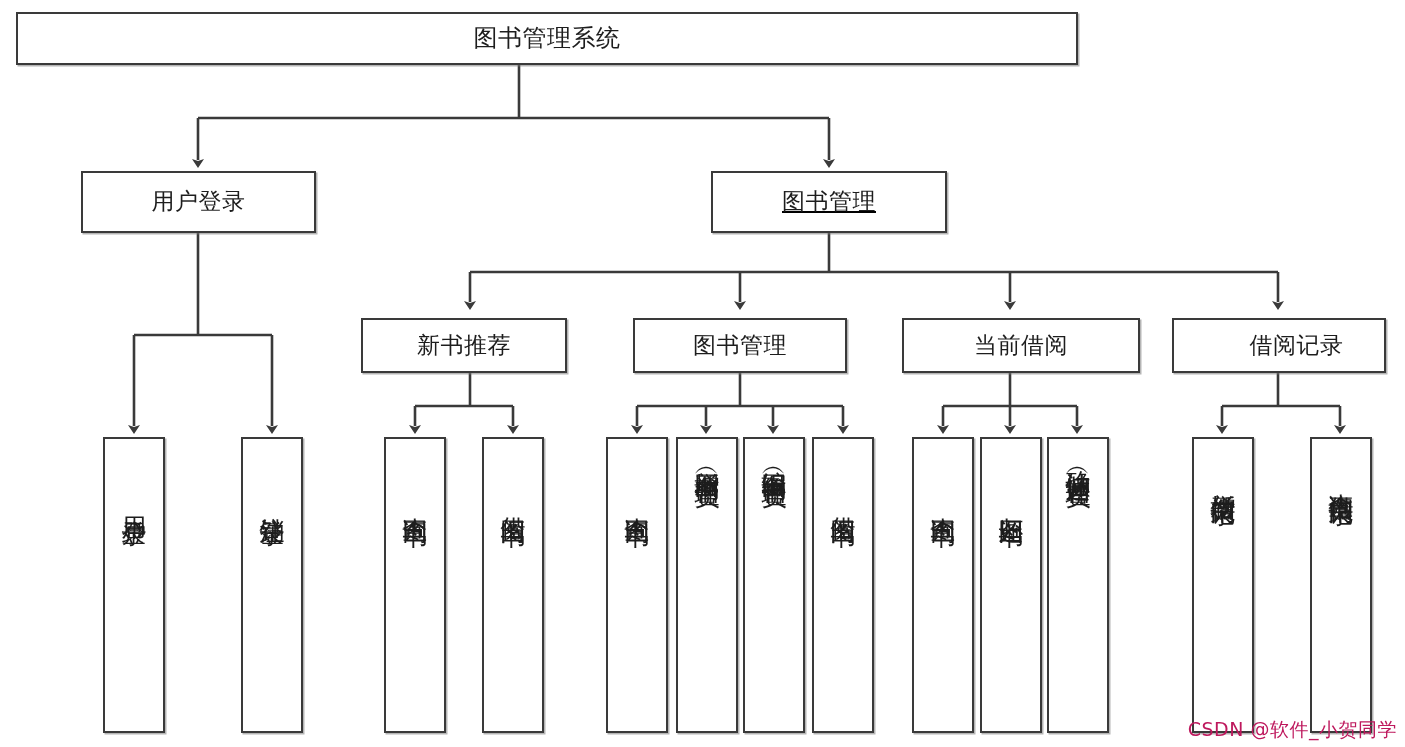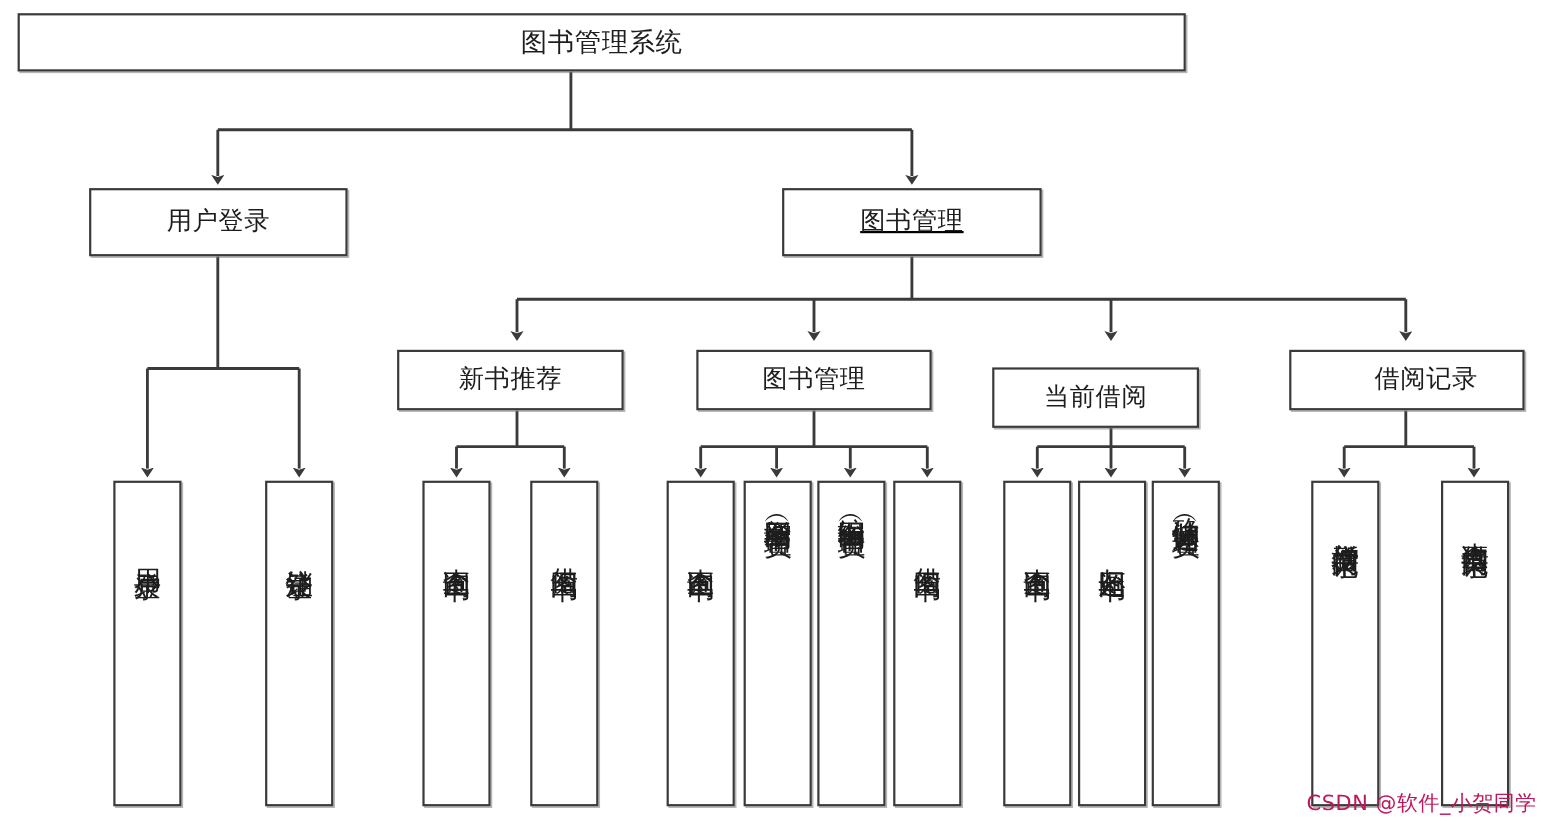--- a/index.html
+++ b/index.html
@@ -150,21 +150,21 @@
   </div>
 
   <div class="node horizontal" style="left:361px; top:318px; width:206px; height:55px;">
     <span class="label">新书推荐</span>
   </div>
 
   <div class="node horizontal" style="left:633px; top:318px; width:214px; height:55px;">
     <span class="label">图书管理</span>
   </div>
 
-  <div class="node horizontal" style="left:902px; top:334px; width:188px; height:55px;">
+  <div class="node horizontal" style="left:902px; top:318px; width:238px; height:55px;">
     <span class="label">当前借阅</span>
   </div>
 
   <div class="node horizontal" style="left:1172px; top:318px; width:214px; height:55px;padding-left:35px;">
     <span class="label">借阅记录</span>
   </div>
 
   <div class="node vertical mid" style="left:103px; top:437px; width:62px; height:296px;">
     <span class="label">用户登录</span>
   </div>

